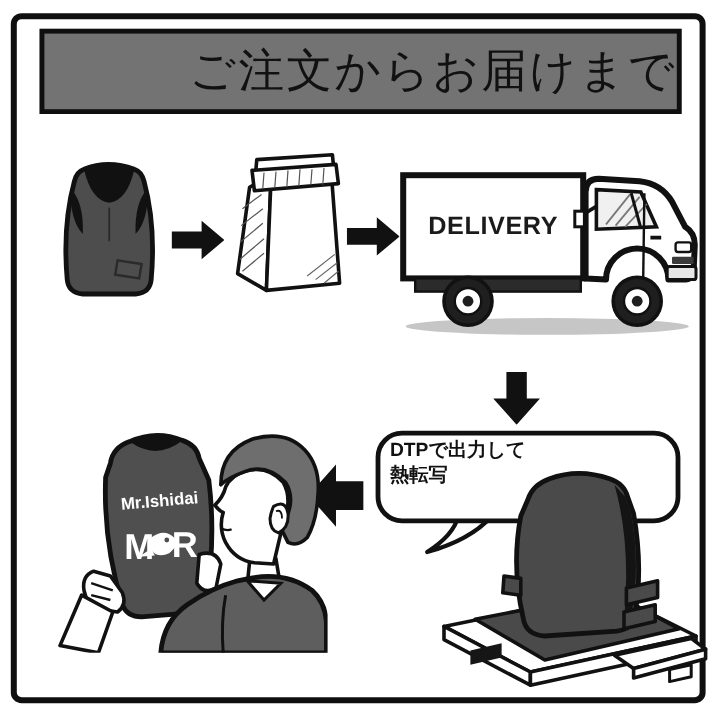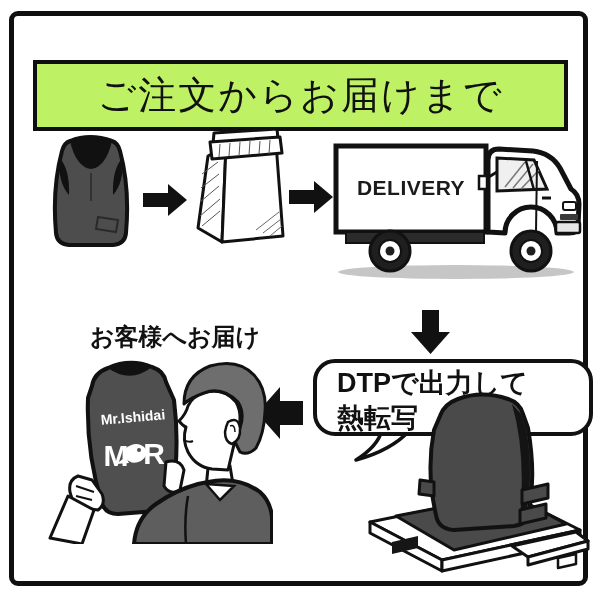--- a/index.html
+++ b/index.html
@@ -1,31 +1,31 @@
 <!DOCTYPE html>
 <html><head>
 <meta charset="utf-8">
 <style>
   html,body{margin:0;padding:0;background:#fff;}
   .canvas{position:relative;width:600px;height:600px;background:#fff;overflow:hidden;
           font-family:"Liberation Sans",sans-serif;color:#111;}
   .frame{position:absolute;left:9px;top:11px;width:579px;height:575px;
          border:5px solid #0f0f0f;border-radius:9px;box-sizing:border-box;}
   .title-box{position:absolute;left:33px;top:24px;width:535px;height:71px;
-         border:4px solid #0f0f0f;box-sizing:border-box;background:#bef264;
-         display:flex;align-items:center;justify-content:center;
-         font-size:38px;font-weight:500;letter-spacing:2px;white-space:nowrap;margin-top:36px;}
+         border:4px solid #0f0f0f;box-sizing:border-box;background:#737373;
+         display:flex;align-items:center;justify-content:flex-end;
+         font-size:38px;font-weight:500;letter-spacing:2px;white-space:nowrap;}
   .caption{position:absolute;font-weight:700;font-size:24px;text-align:center;white-space:nowrap;}
   .caption-shop{left:375px;top:279px;width:170px;}
   .caption-customer{left:80px;top:321px;width:190px;}
   .abs{position:absolute;}
-  .bubble{position:absolute;left:313px;top:359px;width:280px;height:77px;
+  .bubble{position:absolute;left:313px;top:359px;width:254px;height:77px;
           border:4px solid #111;border-radius:22px;background:#fff;z-index:4;
-          box-sizing:border-box;padding:3px 0 0 20px;
-          font-size:27px;font-weight:700;line-height:1.3;white-space:nowrap;}
+          box-sizing:border-box;padding:3px 0 0 8px;
+          font-size:16px;font-weight:700;line-height:1.3;white-space:nowrap;}
   .bubble-tail{position:absolute;left:352px;top:430px;z-index:3;}
   .press{position:absolute;left:362px;top:392px;z-index:5;}
   .person{position:absolute;left:38px;top:356px;z-index:2;}
   .arrow-left{position:absolute;left:256px;top:386px;z-index:1;}
   svg{display:block;}
 </style>
 </head>
 <body>
 
 <div class="canvas">
@@ -132,21 +132,20 @@
     <path d="M150 154 L214 140 L226 149 L166 165 Z" fill="#fff" stroke="#111" stroke-width="3" stroke-linejoin="round"></path>
     <path d="M166 165 L226 149 L226 157 L166 173 Z" fill="#fff" stroke="#111" stroke-width="3" stroke-linejoin="round"></path>
     <path d="M196 166 L214 162 L214 172 L196 176 Z" fill="#fff" stroke="#111" stroke-width="2.5" stroke-linejoin="round"></path>
     <path d="M78 24 Q82 12 96 7 Q120 -2 146 7 Q158 11 161 22 L166 36 Q174 82 167 120 Q166 132 152 134 L92 138 Q76 137 74 123 Q64 80 72 38 Z" fill="#4a4a4a" stroke="#111" stroke-width="4" stroke-linejoin="round"></path>
     <path d="M150 12 Q164 60 158 126 L164 121 Q172 82 164 36 L159 22 Z" fill="#141414"></path>
     <path d="M58 88 L72 90 L72 104 L57 102 Z" fill="#4a4a4a" stroke="#111" stroke-width="3" stroke-linejoin="round"></path>
     <path d="M160 98 L186 92 L186 106 L160 112 Z" fill="#4a4a4a" stroke="#111" stroke-width="3" stroke-linejoin="round"></path>
     <path d="M158 118 L184 112 L184 126 L158 132 Z" fill="#4a4a4a" stroke="#111" stroke-width="3" stroke-linejoin="round"></path>
   </svg>
 
-  <div class="caption caption-customer">お客様へお届け</div>
   <svg class="arrow-left" width="47" height="54" viewBox="0 0 47 54">
     <polygon points="47,15 24,15 24,1 1,27 24,53 24,39 47,39" fill="#111"></polygon>
   </svg>
 
   <svg class="person" width="235" height="188" viewBox="0 0 235 188">
     <path d="M54 30 Q56 17 70 12 Q92 2 114 11 Q126 15 128 26 L136 44 Q142 92 134 142 Q132 154 118 155 L80 158 Q68 158 64 148 Q48 96 50 42 Z" fill="#4f4f4f" stroke="#111" stroke-width="4" stroke-linejoin="round"></path>
     <path d="M70 12 Q92 28 114 11 Q92 2 70 12 Z" fill="#111"></path>
     <text x="95" y="66" text-anchor="middle" font-size="14" font-weight="bold" fill="#fff" transform="rotate(-5 95 62)" style="font-family:'Liberation Sans',sans-serif;">Mr.Ishidai</text>
     <text x="78" y="110" text-anchor="middle" font-size="30" font-weight="800" fill="#fff" style="font-family:'Liberation Sans',sans-serif;">M</text>
     <text x="116" y="108" text-anchor="middle" font-size="30" font-weight="800" fill="#fff" style="font-family:'Liberation Sans',sans-serif;">R</text>

